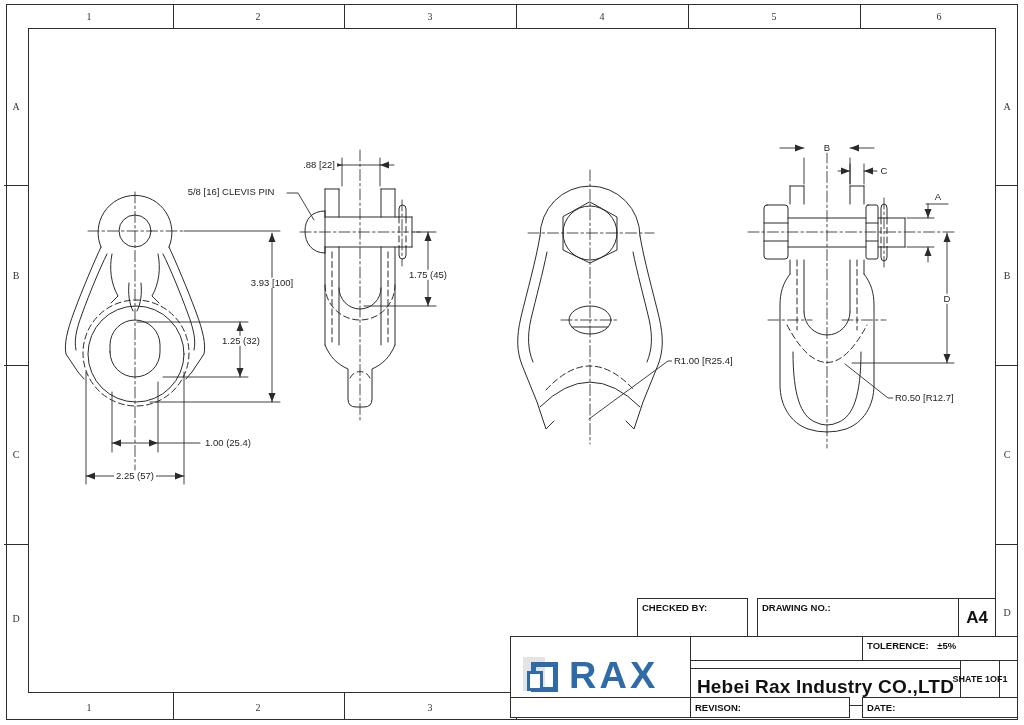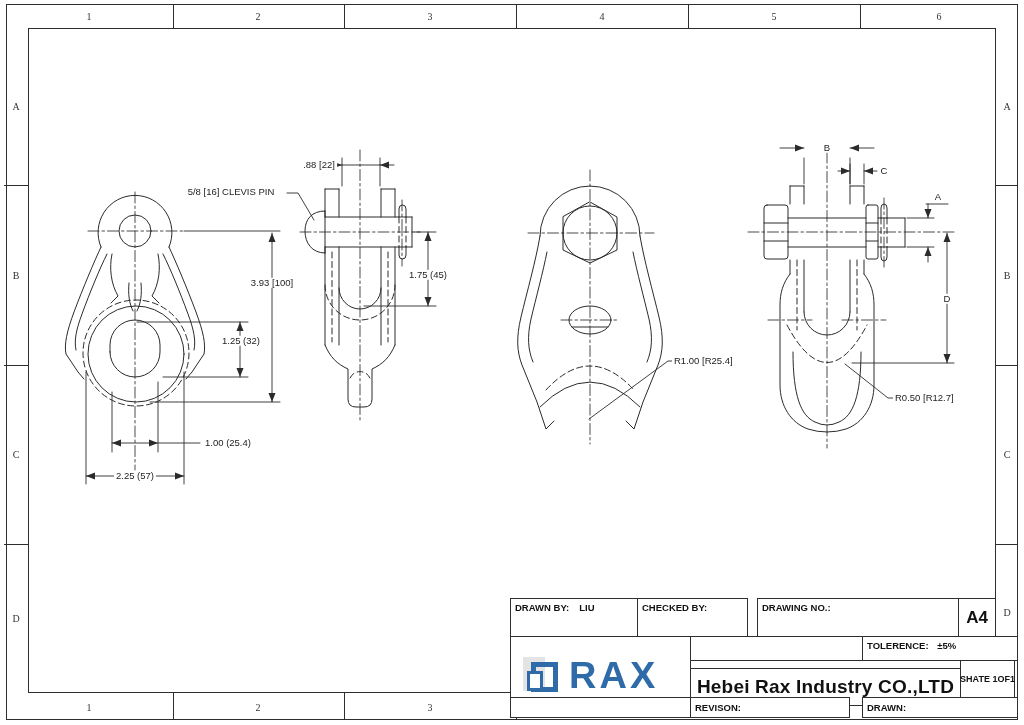--- a/index.html
+++ b/index.html
@@ -215,23 +215,20 @@
   <span class="dim" style="left:135px;top:476px;">2.25 (57)</span>
   <span class="dim" style="left:319px;top:165px;">.88 [22]</span>
   <span class="dim" style="left:428px;top:275px;">1.75 (45)</span>
   <span class="dim dim-l" style="left:672px;top:361px;">R1.00 [R25.4]</span>
   <span class="dim" style="left:827px;top:148px;">B</span>
   <span class="dim" style="left:884px;top:171px;">C</span>
   <span class="dim" style="left:938px;top:197px;">A</span>
   <span class="dim" style="left:947px;top:299px;">D</span>
   <span class="dim dim-l" style="left:893px;top:398px;">R0.50 [R12.7]</span>
 
-  <div class="tb-cell" style="left:510px;top:598px;width:128px;height:39px;">
-    <span class="tb-plain">DRAWN BY:</span><span class="tb-value">LIU</span>
-  </div>
   <div class="tb-cell" style="left:637px;top:598px;width:111px;height:39px;">
     <span class="tb-plain">CHECKED BY:</span>
   </div>
   <div class="tb-cell" style="left:757px;top:598px;width:202px;height:39px;">
     <span class="tb-plain">DRAWING NO.:</span>
   </div>
   <div class="tb-cell a4" style="left:958px;top:598px;width:38px;height:39px;">
     <span>A4</span>
   </div>
 
@@ -244,25 +241,25 @@
     <span class="logo-text">RAX</span>
   </div>
   <div class="tb-cell" style="left:690px;top:636px;width:173px;height:25px;"></div>
   <div class="tb-cell" style="left:862px;top:636px;width:156px;height:25px;">
     <span class="tb-plain">TOLERENCE:</span>
     <span class="tb-value" style="margin-left:6px;">±5%</span>
   </div>
   <div class="tb-cell company" style="left:690px;top:668px;width:271px;height:38px;">
     <span>Hebei Rax Industry CO.,LTD</span>
   </div>
-  <div class="tb-cell sheetno" style="left:960px;top:660px;width:55px;height:38px;">
+  <div class="tb-cell sheetno" style="left:960px;top:660px;width:40px;height:38px;">
     <span>SHATE 1OF1</span>
   </div>
 
   <div class="tb-cell" style="left:510px;top:697px;width:181px;height:21px;"></div>
   <div class="tb-cell" style="left:690px;top:697px;width:160px;height:21px;padding-top:4px;">
     <span class="tb-plain">REVISON:</span>
   </div>
   <div class="tb-cell" style="left:862px;top:697px;width:156px;height:21px;padding-top:4px;">
-    <span class="tb-plain">DRAWN:</span>
+    <span class="tb-plain">DATE:</span>
   </div>
 
 </div>
 
 </body></html>

